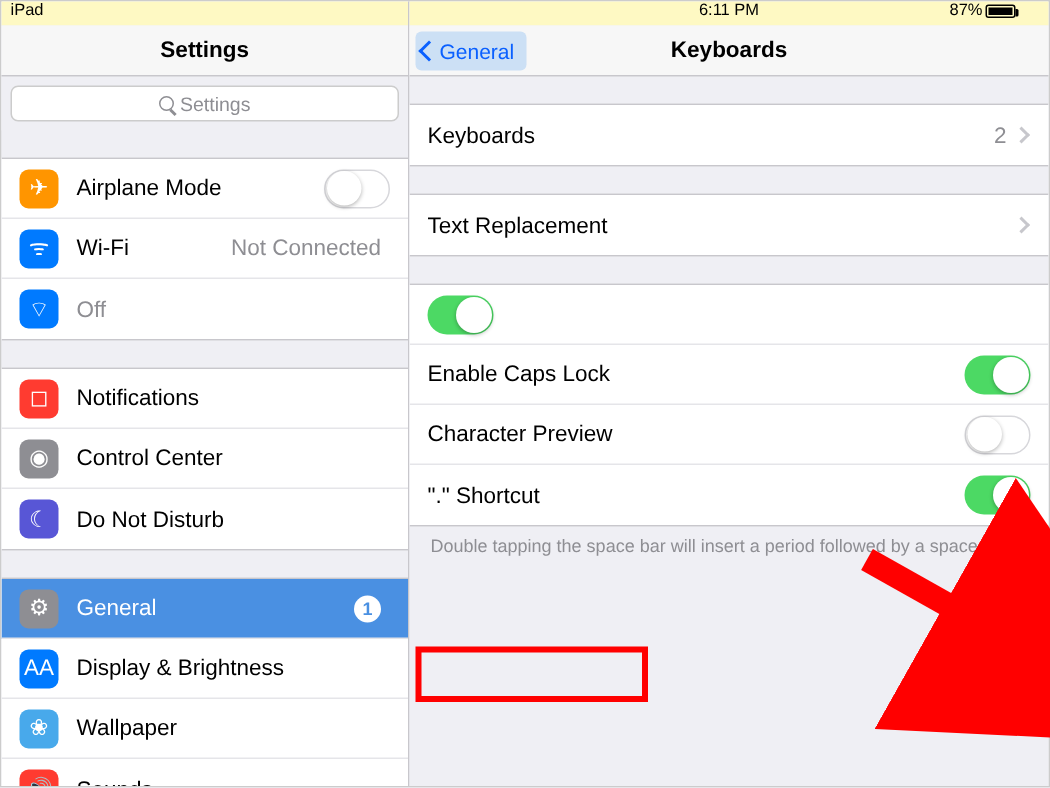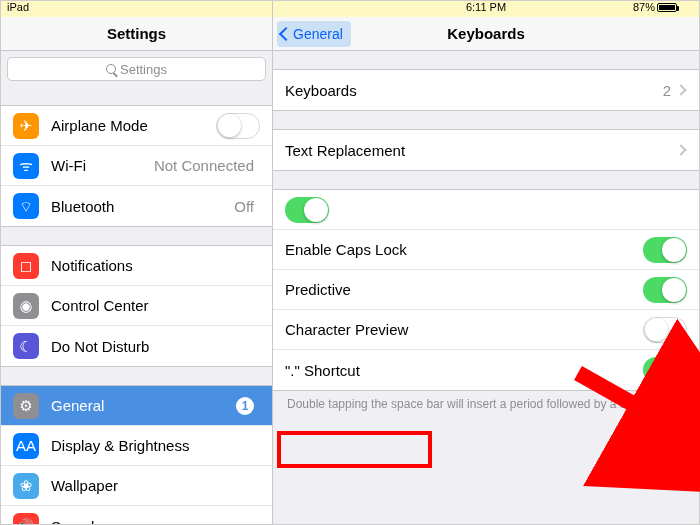--- a/index.html
+++ b/index.html
@@ -83,21 +83,20 @@
             <span class="icon bg-blue">
               <span class="glyph">ᯤ</span>
             </span>
             <span class="label">Wi-Fi</span>
             <span class="value">Not Connected</span>
           </div>
           <div class="row">
             <span class="icon bg-blue">
               <span class="glyph">⌔</span>
             </span>
-            <span class="label">Bluetooth</span>
             <span class="value">Off</span>
           </div>
         </div>
         <div class="group">
           <div class="row">
             <span class="icon bg-red">
               <span class="glyph">◻</span>
             </span>
             <span class="label">Notifications</span>
           </div>
@@ -176,26 +175,20 @@
           </div>
         </div>
         <div class="group">
           <div class="row">
             <span class="toggle on">
               <span class="knob"></span>
             </span>
           </div>
           <div class="row">
             <span class="label">Enable Caps Lock</span>
-            <span class="toggle on">
-              <span class="knob"></span>
-            </span>
-          </div>
-          <div class="row">
-            <span class="label">Predictive</span>
             <span class="toggle on">
               <span class="knob"></span>
             </span>
           </div>
           <div class="row" id="hl-row">
             <span class="label">Character Preview</span>
             <span class="toggle off">
               <span class="knob"></span>
             </span>
           </div>

